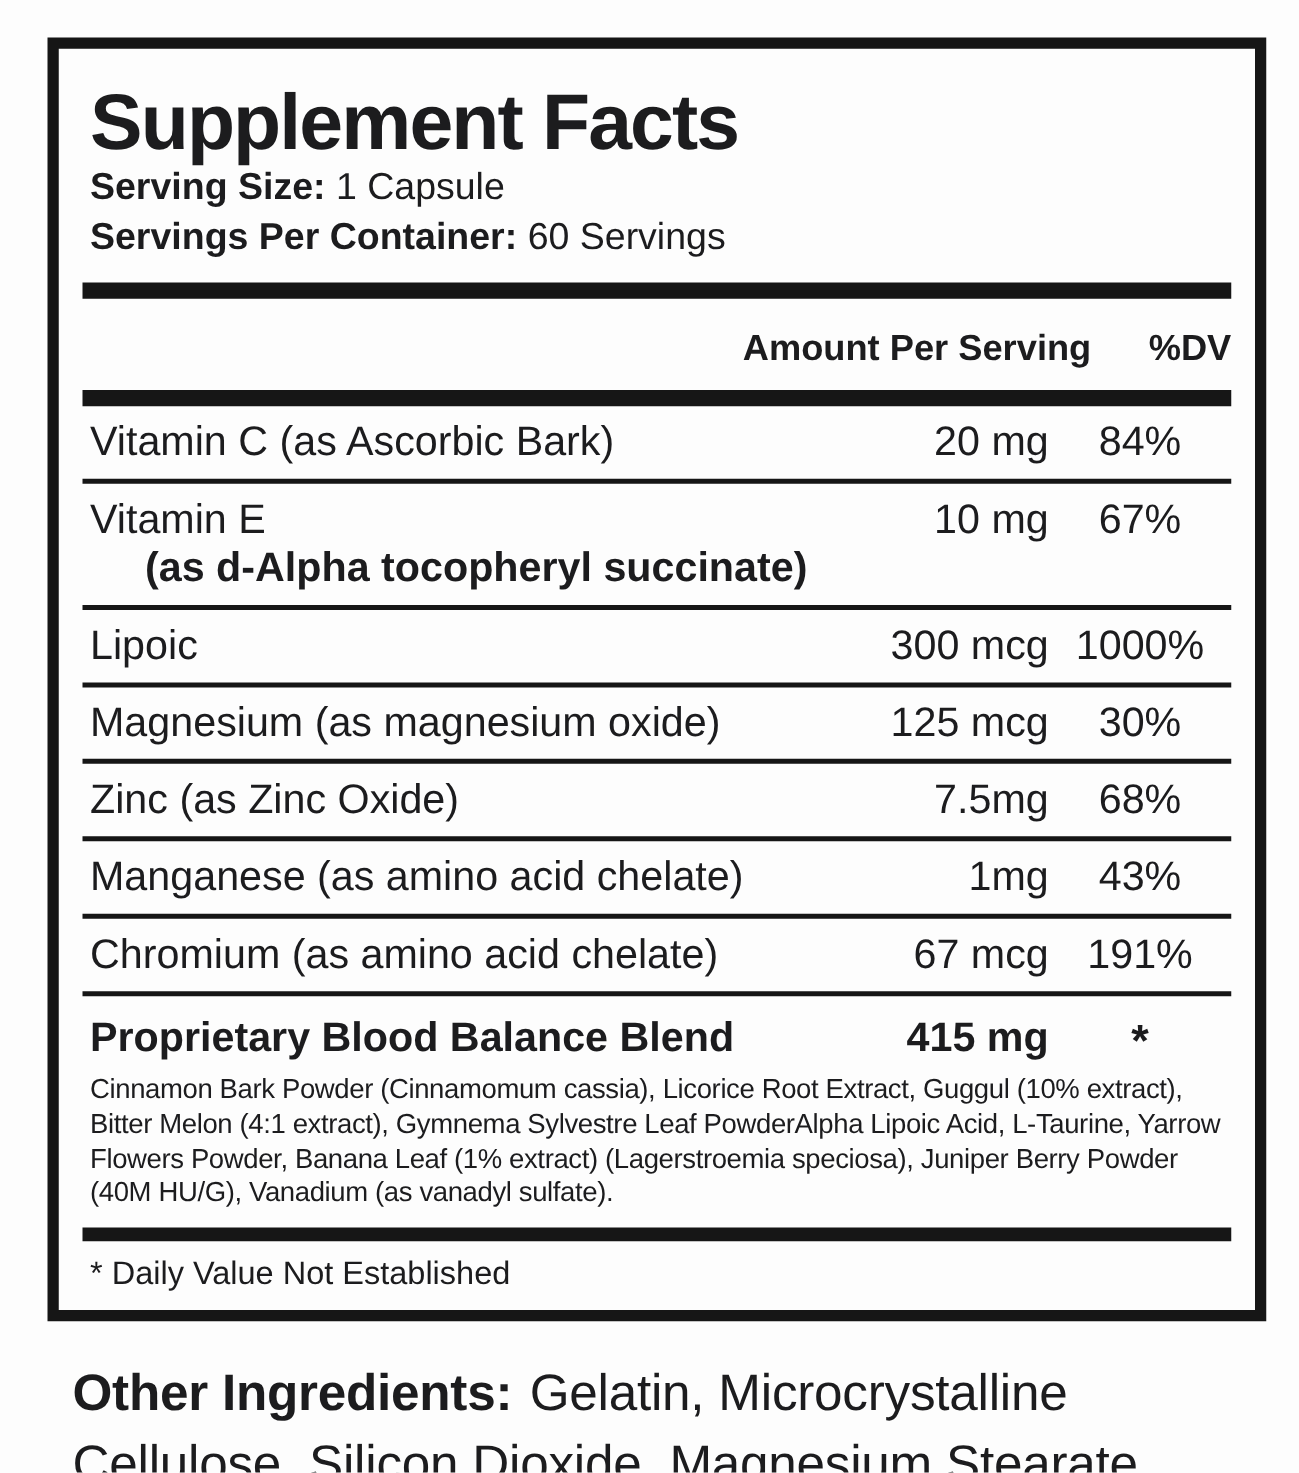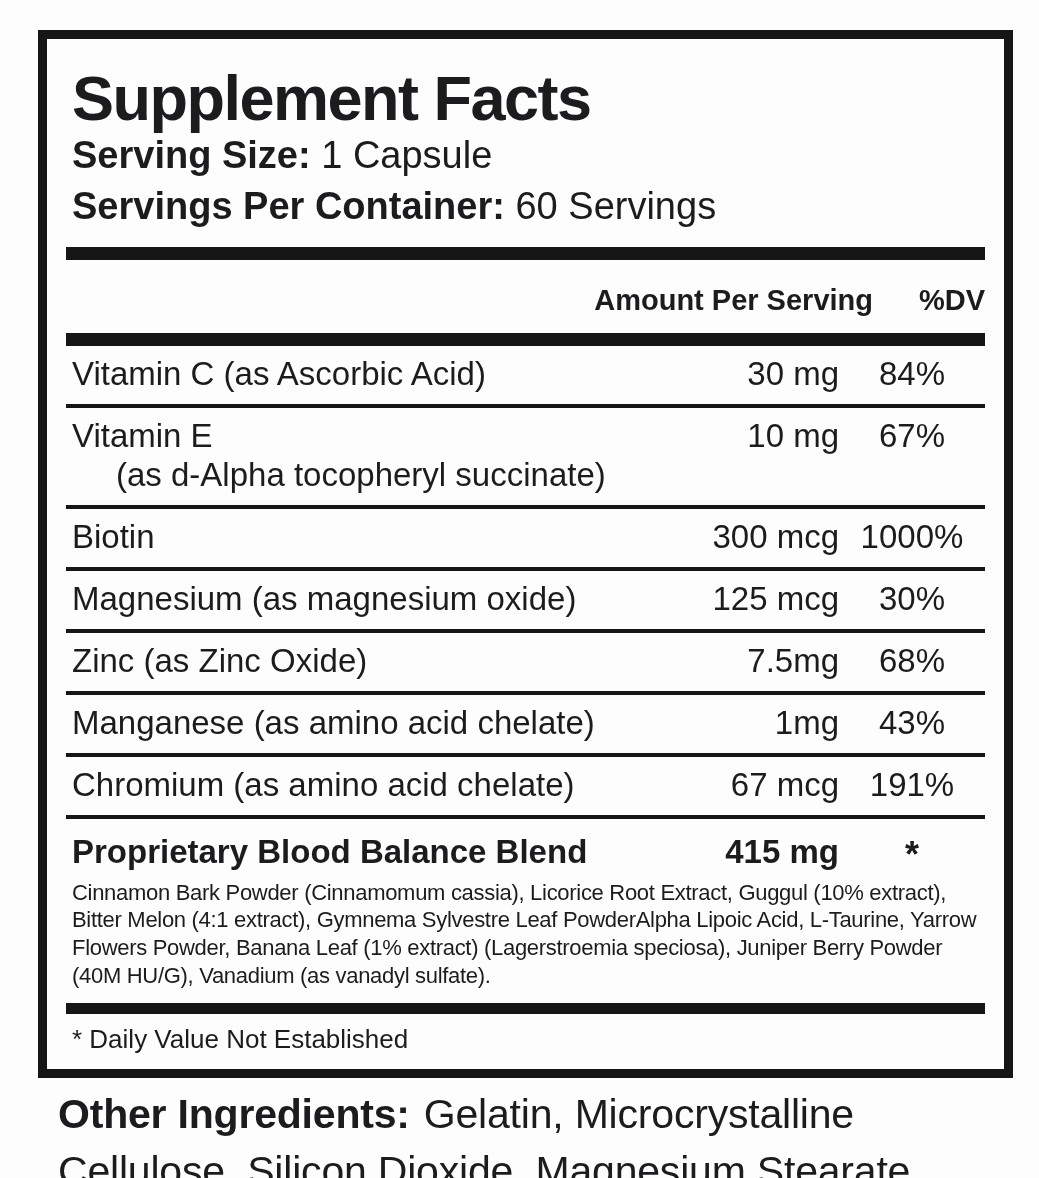--- a/index.html
+++ b/index.html
@@ -26,21 +26,21 @@
   }
   .sf-title {
     font-size: 63px;
     font-weight: bold;
     letter-spacing: -1.5px;
     line-height: 1.0;
     padding-top: 8px;
     padding-left: 6px;
   }
   .serving-line {
-    font-size: 38px;
+    font-size: 30px;
     line-height: 1.33;
     padding-left: 6px;
   }
   .serving-line:first-of-type { margin-top: 14px; }
   .serving-line .lbl { font-weight: bold; }
   .bar {
     background: #161616;
     width: 100%;
   }
   .bar-thick { height: 13px; margin-top: 16px; }
@@ -58,21 +58,21 @@
   .col-header .dv-h { width: 112px; text-align: right; }
   .nutrient-row {
     display: flex;
     align-items: flex-start;
     font-size: 33px;
     line-height: 1.18;
     padding: 9px 0 10px 0;
     border-bottom: 4px solid #161616;
   }
   .nutrient-row .name { flex: 1; padding-left: 6px; }
-  .nutrient-row .name .sub { padding-left: 44px; }
+  .nutrient-row .name .sub { padding-left: 44px; font-weight: bold; }
   .nutrient-row .amount { width: 190px; text-align: right; white-space: nowrap; }
   .nutrient-row .dv { width: 146px; text-align: center; white-space: nowrap; }
   .blend-row {
     border-bottom: none;
     font-weight: bold;
     padding-top: 14px;
     padding-bottom: 2px;
   }
   .blend-row .dv { font-size: 36px; line-height: 1; padding-top: 4px; }
   .blend-desc {
@@ -119,36 +119,36 @@
     <div class="bar bar-thick"></div>
 
     <div class="col-header">
       <span class="amount-h">Amount Per Serving</span>
       <span class="dv-h">%DV</span>
     </div>
 
     <div class="bar bar-mid"></div>
 
     <div class="nutrient-row">
-      <span class="name">Vitamin C (as Ascorbic Acid)</span>
-      <span class="amount">30 mg</span>
+      <span class="name">Vitamin C (as Ascorbic Bark)</span>
+      <span class="amount">20 mg</span>
       <span class="dv">84%</span>
     </div>
 
     <div class="nutrient-row">
       <span class="name">
         <div>Vitamin E</div>
         <div class="sub">(as d-Alpha tocopheryl succinate)</div>
       </span>
       <span class="amount">10 mg</span>
       <span class="dv">67%</span>
     </div>
 
     <div class="nutrient-row">
-      <span class="name">Biotin</span>
+      <span class="name">Lipoic</span>
       <span class="amount">300 mcg</span>
       <span class="dv">1000%</span>
     </div>
 
     <div class="nutrient-row">
       <span class="name">Magnesium (as magnesium oxide)</span>
       <span class="amount">125 mcg</span>
       <span class="dv">30%</span>
     </div>
 

